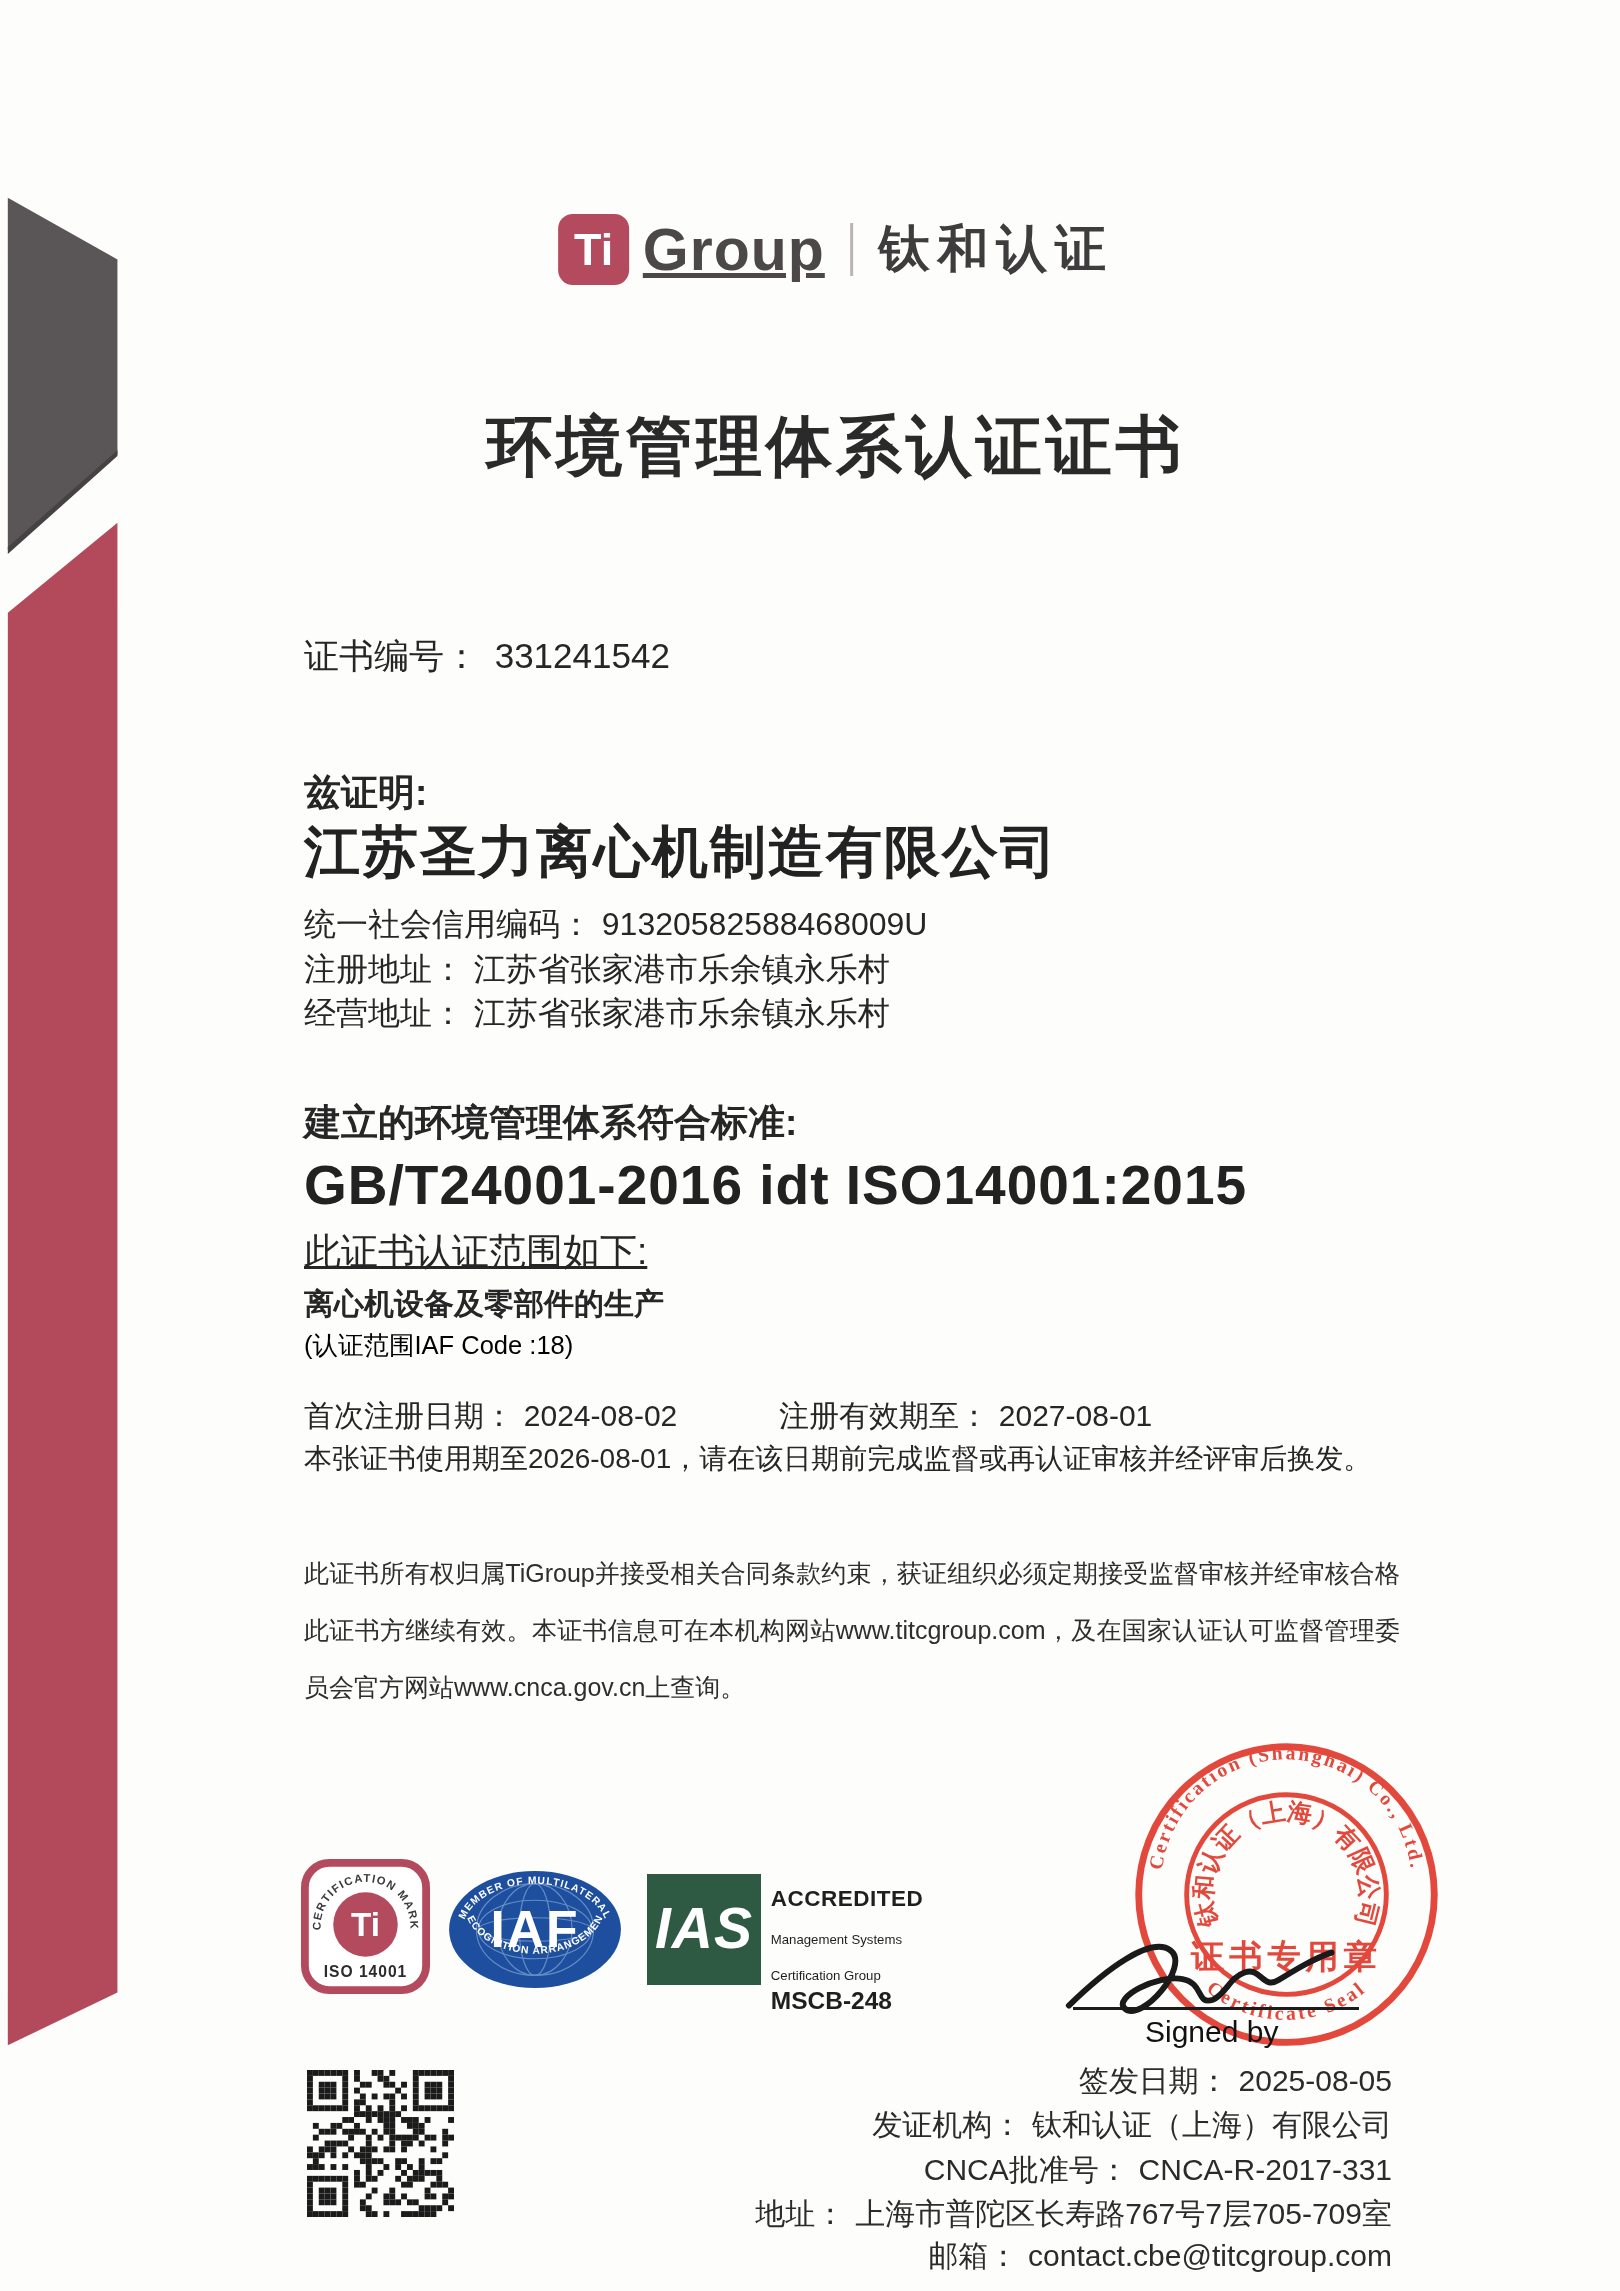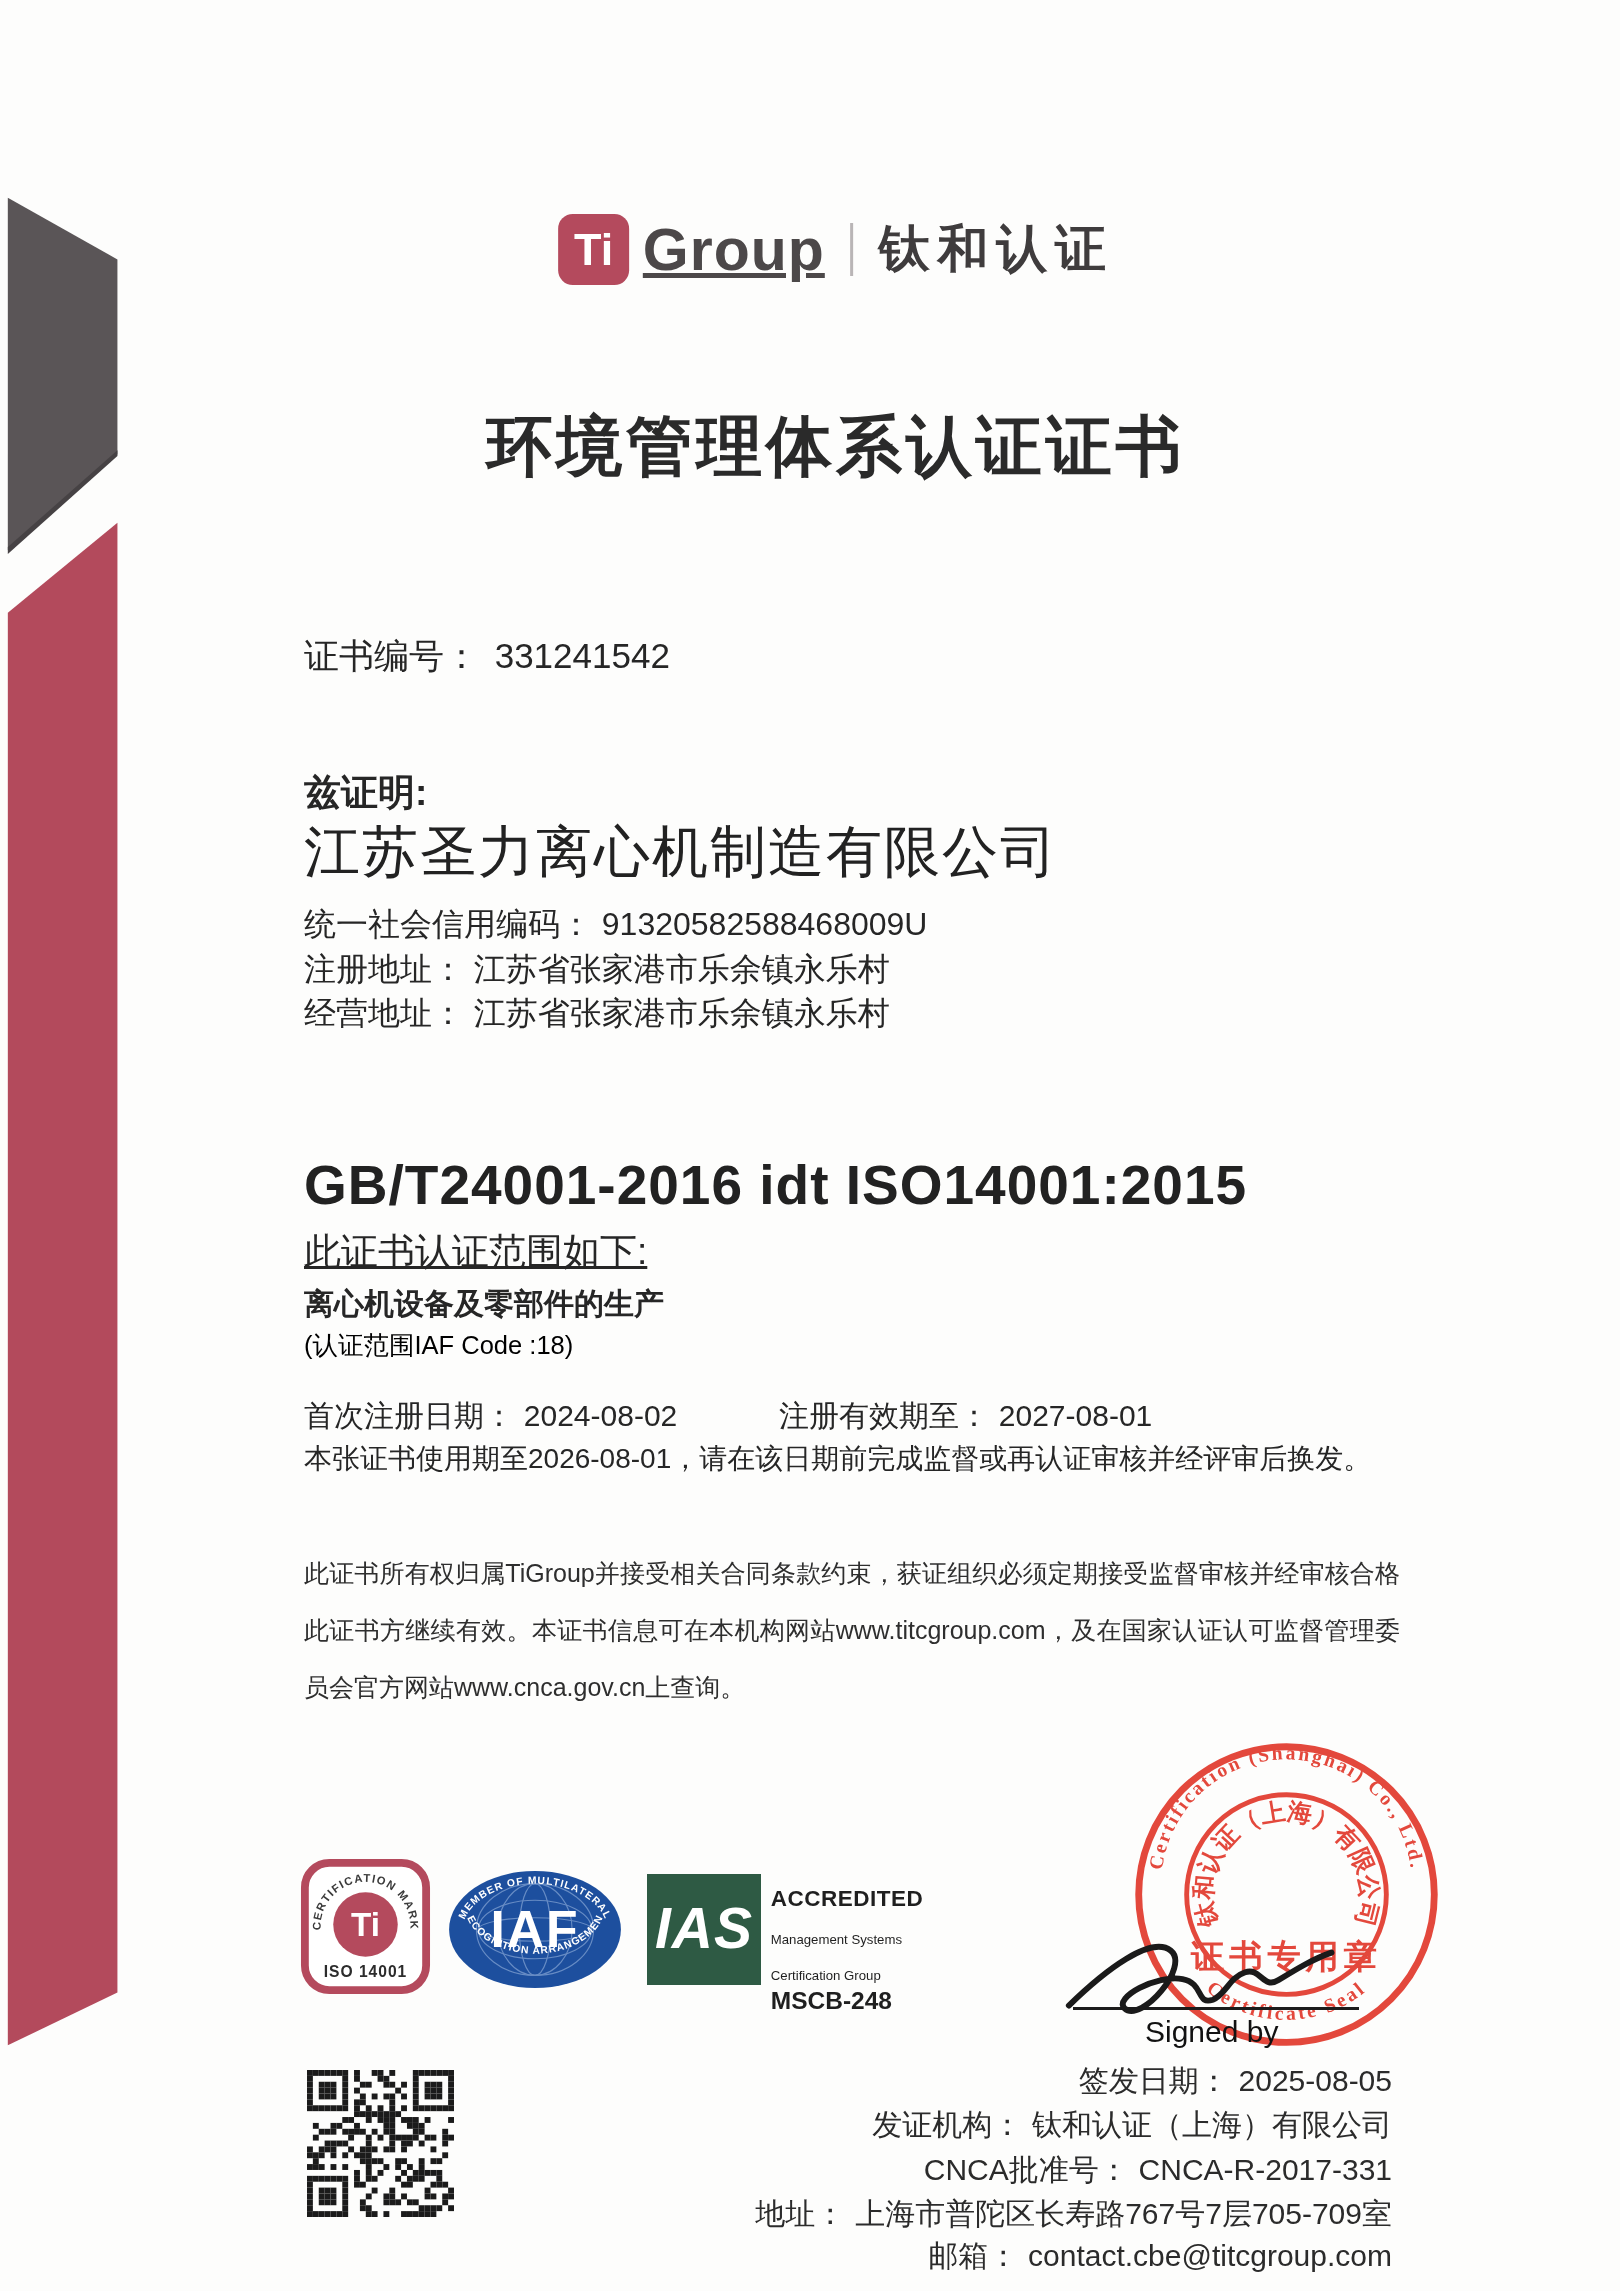--- a/index.html
+++ b/index.html
@@ -19,21 +19,21 @@
   .logo-divider{width:2.9px;height:53px;background:#b9b5b6;margin:0 11.8px;}
   .logo-cn{font-size:51px;font-weight:600;color:#3f3c3d;letter-spacing:7.8px;}
   
   .title{position:absolute;top:402px;left:836px;transform:translateX(-50%);margin:0;
          font-size:66px;font-weight:900;color:#2a2a2a;letter-spacing:3.9px;white-space:nowrap;}
   
   .line{position:absolute;left:304px;white-space:nowrap;}
   .l-certno{top:633px;font-size:35px;}
   .l-certno .val{margin-left:15.7px;}
   .l-certify{top:768px;font-size:37px;font-weight:600;}
-  .l-company{top:815px;font-size:56px;font-weight:400;letter-spacing:2px;color:#222;}
+  .l-company{top:815px;font-size:56px;font-weight:700;letter-spacing:2px;color:#222;}
   .l-credit{top:903px;font-size:32px;}
   .l-regaddr{top:948px;font-size:32px;}
   .l-bizaddr{top:992px;font-size:32px;}
   .kv .val{margin-left:9.8px;}
   .l-stdintro{top:1098px;font-size:37px;font-weight:700;}
   .l-standard{top:1153px;font-size:55px;font-weight:800;letter-spacing:1px;color:#222;}
   .l-scopeintro{top:1227px;font-size:37px;font-weight:500;text-decoration:underline;}
   .l-scope{top:1284px;font-size:30px;font-weight:800;}
   .l-iafcode{top:1328px;font-size:25.5px;color:#000000;}
   .l-firstreg{top:1396px;font-size:30px;}
@@ -99,20 +99,21 @@
   <div class="line l-credit kv">
     <span>统一社会信用编码：</span><span class="val">91320582588468009U</span>
   </div>
   <div class="line l-regaddr kv">
     <span>注册地址：</span><span class="val">江苏省张家港市乐余镇永乐村</span>
   </div>
   <div class="line l-bizaddr kv">
     <span>经营地址：</span><span class="val">江苏省张家港市乐余镇永乐村</span>
   </div>
 
+  <div class="line l-stdintro">建立的环境管理体系符合标准:</div>
   <div class="line l-standard">GB/T24001-2016 idt ISO14001:2015</div>
   <div class="line l-scopeintro">此证书认证范围如下:</div>
   <div class="line l-scope">离心机设备及零部件的生产</div>
   <div class="line l-iafcode">(认证范围IAF Code :18)</div>
 
   <div class="line l-firstreg kv">
     <span>首次注册日期：</span><span class="val">2024-08-02</span>
   </div>
   <div class="line l-validuntil kv">
     <span>注册有效期至：</span><span class="val">2027-08-01</span>

